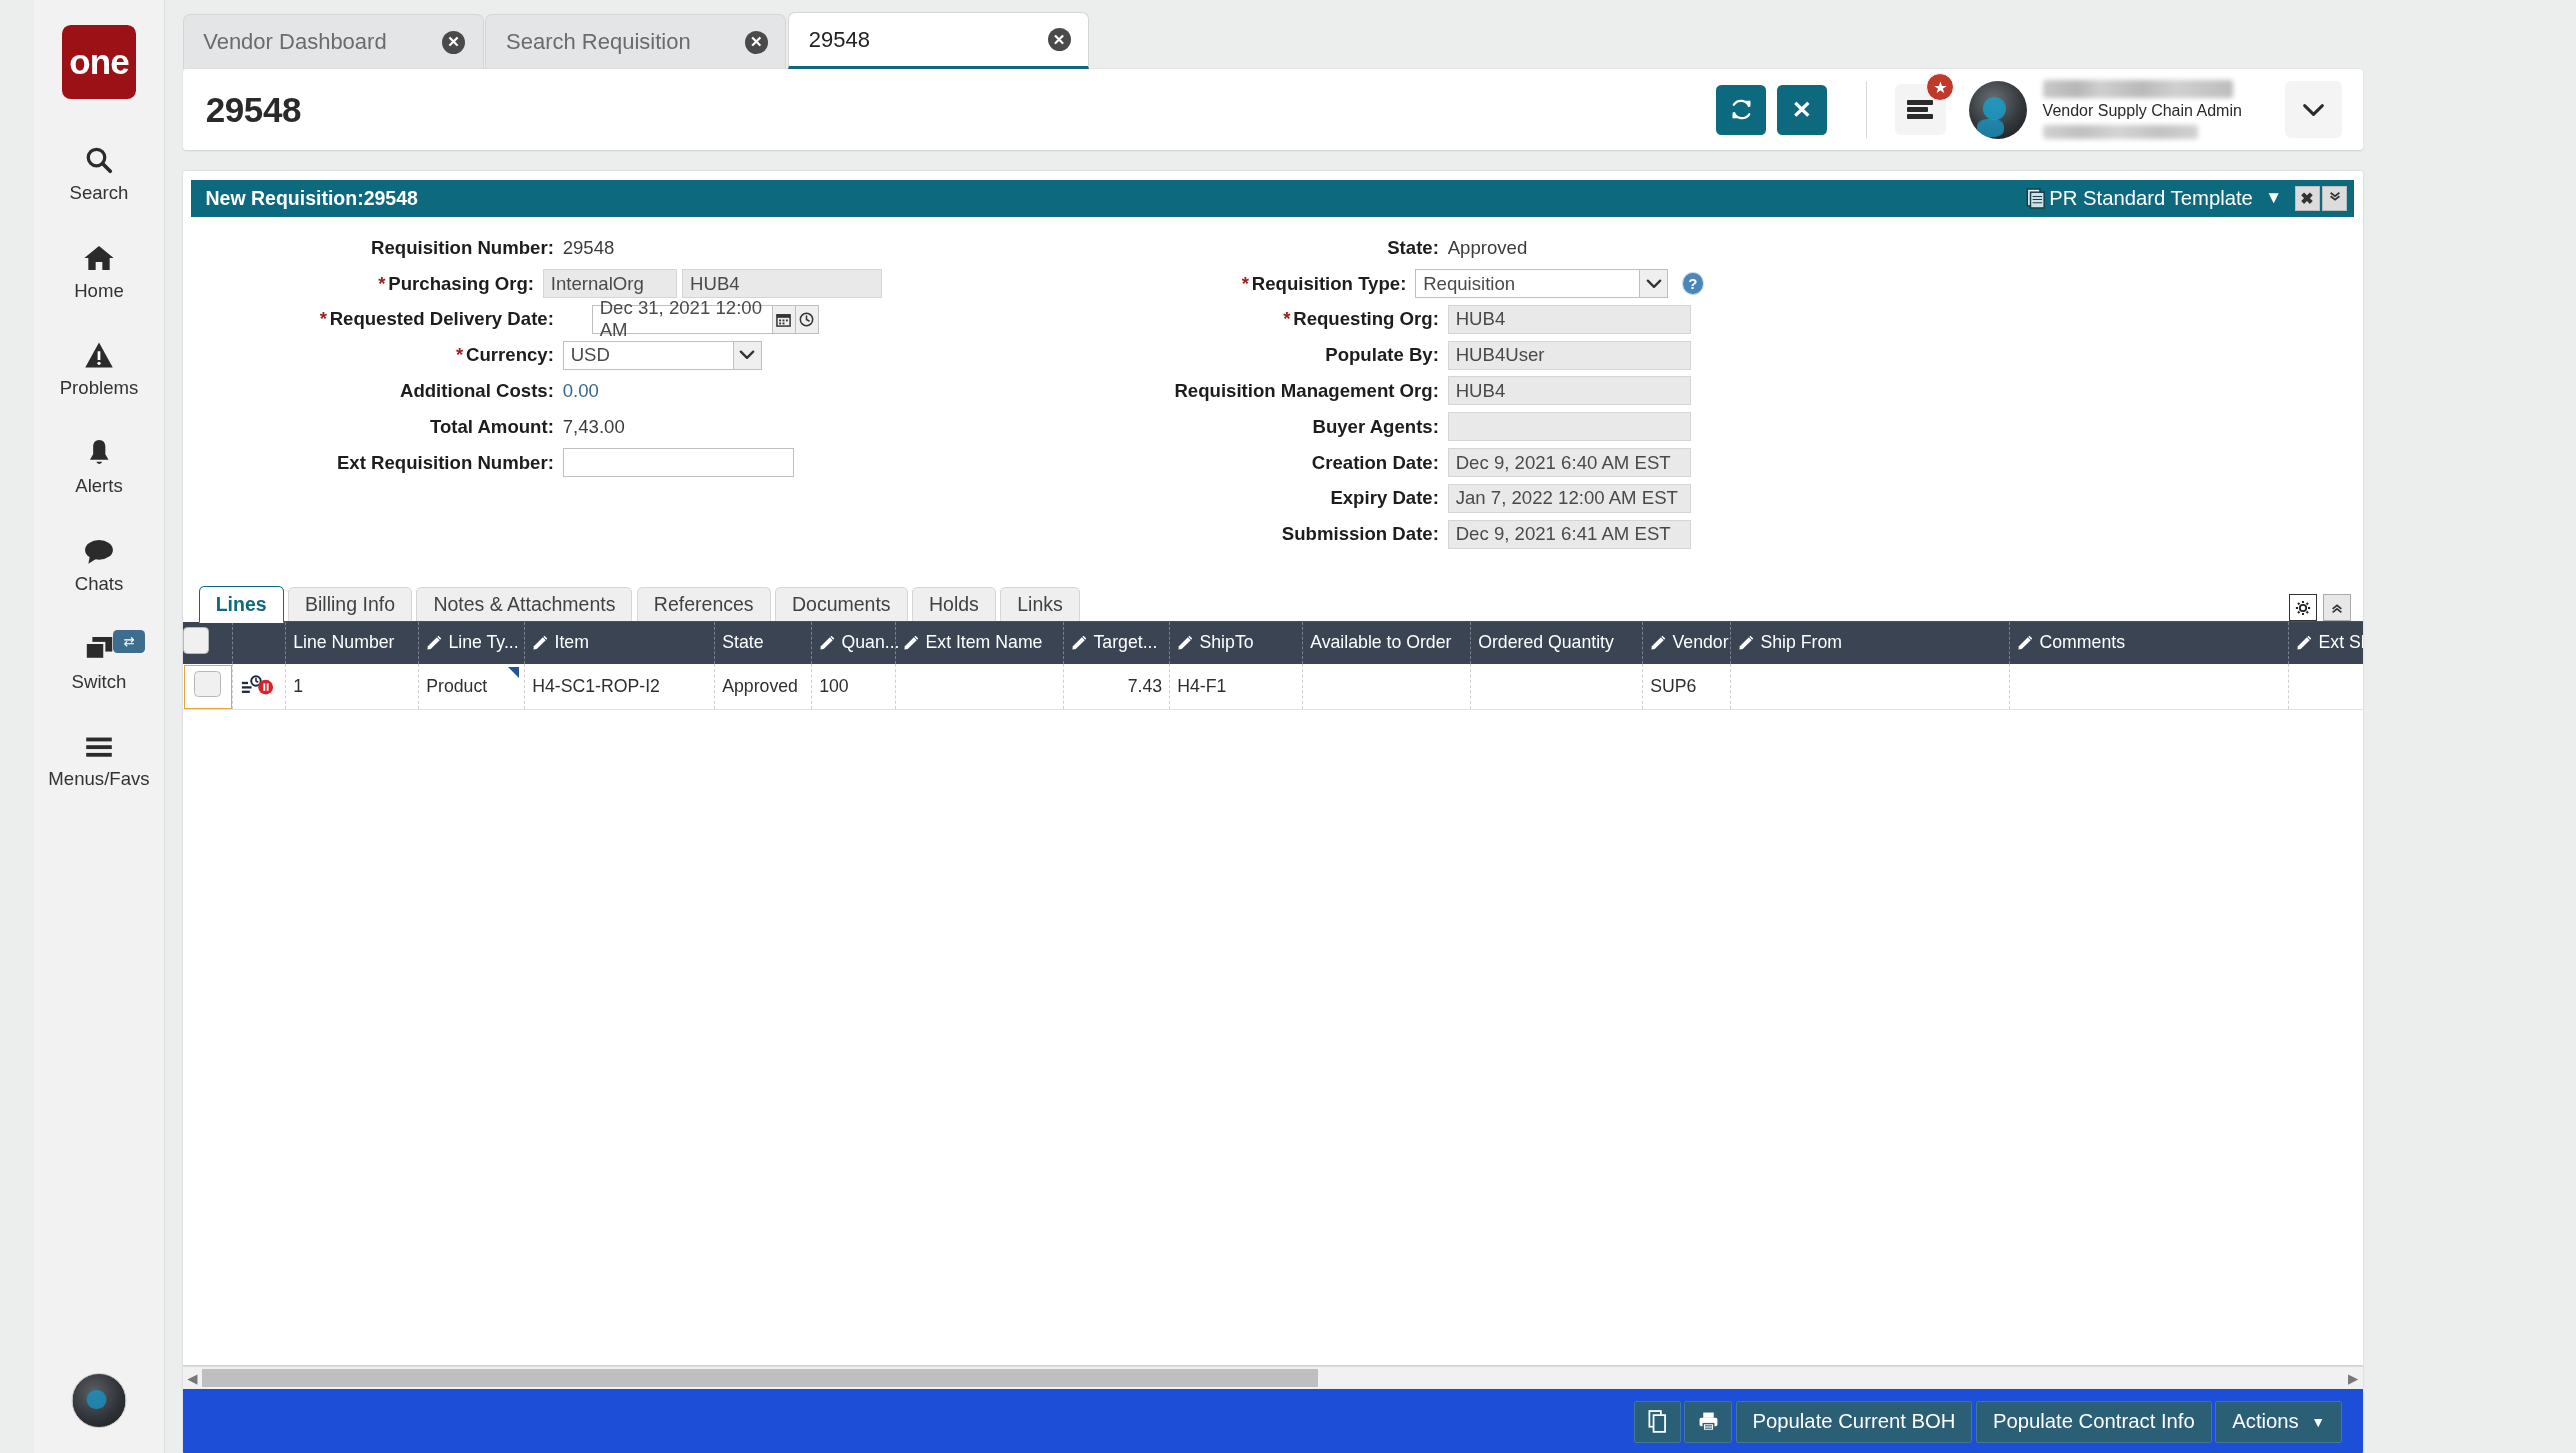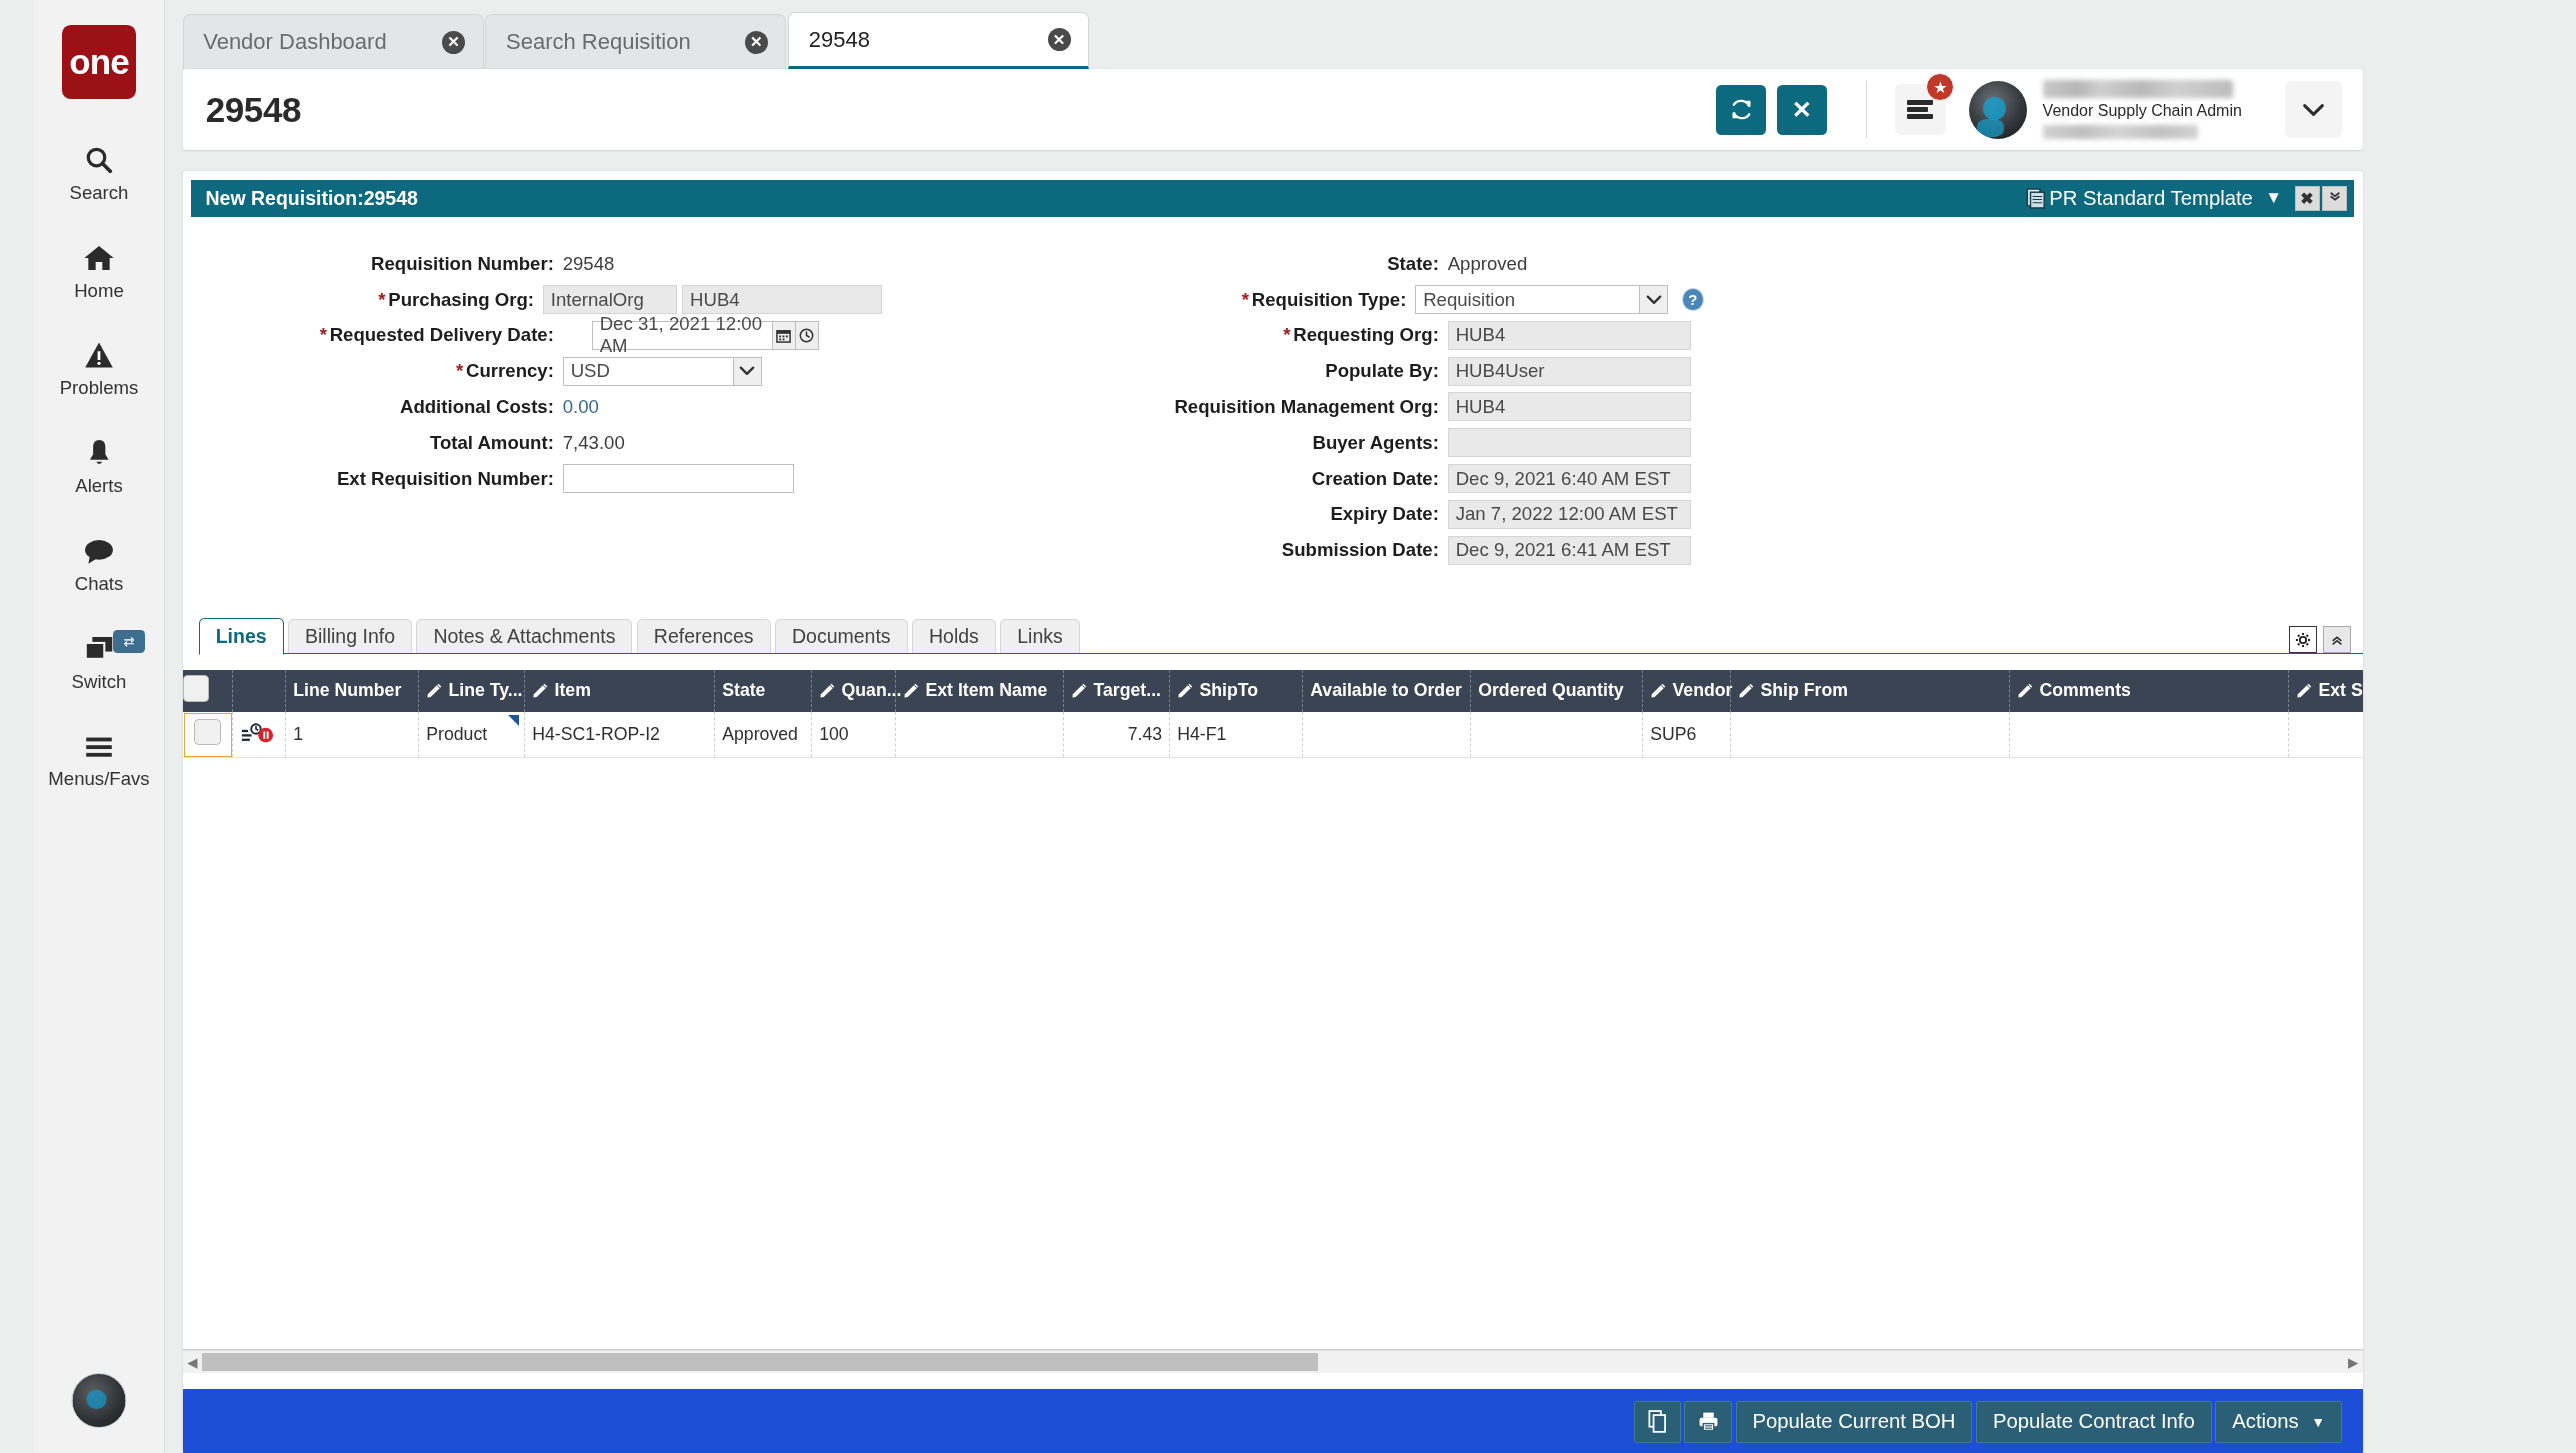--- a/index.html
+++ b/index.html
@@ -130,21 +130,20 @@
   }
   .user-caret { width: 57px; height: 57px; border-radius: 6.2px; background:#f4f4f4;
     display:flex; align-items:center; justify-content:center; margin-left: 12.4px; cursor:pointer;}
 
   
   .content-card {
     margin: 21px 21px 0 17.7px; background: #fff; border-radius: 2.7px;
     flex: 1; display: flex; flex-direction: column; min-height: 0;
     box-shadow: 0 0.9px 2.7px rgba(0,0,0,.13);
     overflow: hidden;
-    gap: 16px;
   }
   .panel-title {
     height: 37px; background: #0d6a7e; color: #fff;
     display: flex; align-items: center; justify-content: space-between;
     padding: 0 0 0 14px; font-size: 19.5px; font-weight: bold;
     margin: 8.8px 8.8px 0 8.8px;
   }
   .panel-title-right { display: flex; align-items: center; height: 37px; }
   .tpl-text { font-size: 20.3px; font-weight: normal; display:flex; align-items:center; }
   .tpl-doc-icon { margin-right: 3.5px; display:flex; }
@@ -226,21 +225,21 @@
     width: 28px; height: 26.5px; border: 0.9px solid #a9a9a9; background: #e8e8e8;
     display: flex; align-items: center; justify-content: center; cursor: pointer;
     font-size: 15px; color: #333;
   }
 
   
   .grid-wrap { flex: 1; display: flex; flex-direction: column; margin: 0 0 0 0; min-height:0; }
   .grid-scroll { flex: 1; overflow: hidden; background: #fff; border-bottom: 0.9px solid #d2d2d2;}
   table.grid { border-collapse: collapse; width: 100%; table-layout: fixed;}
   table.grid thead th {
-    background: #3b4452; color: #fff; font-size: 17.7px; font-weight: bold;
+    background: #3b4452; color: #fff; font-size: 17.7px; font-weight: normal;
     height: 42px; text-align: left; padding: 0 7px;
     border-right: 0.9px dashed #7a8292; white-space: nowrap; vertical-align: middle;
   }
   table.grid thead th .th-in { display: flex; align-items: center; }
   .edit-ico { margin-right: 5.3px; display: inline-flex; flex: 0 0 auto;}
   table.grid tbody td {
     height: 46px; font-size: 17.7px; color: #2f2f2f; padding: 0 7px;
     border-right: 0.9px dashed #cfcfcf; border-bottom: 0.9px solid #e3e3e3;
     white-space: nowrap; vertical-align: middle; background: #fff;
   }

